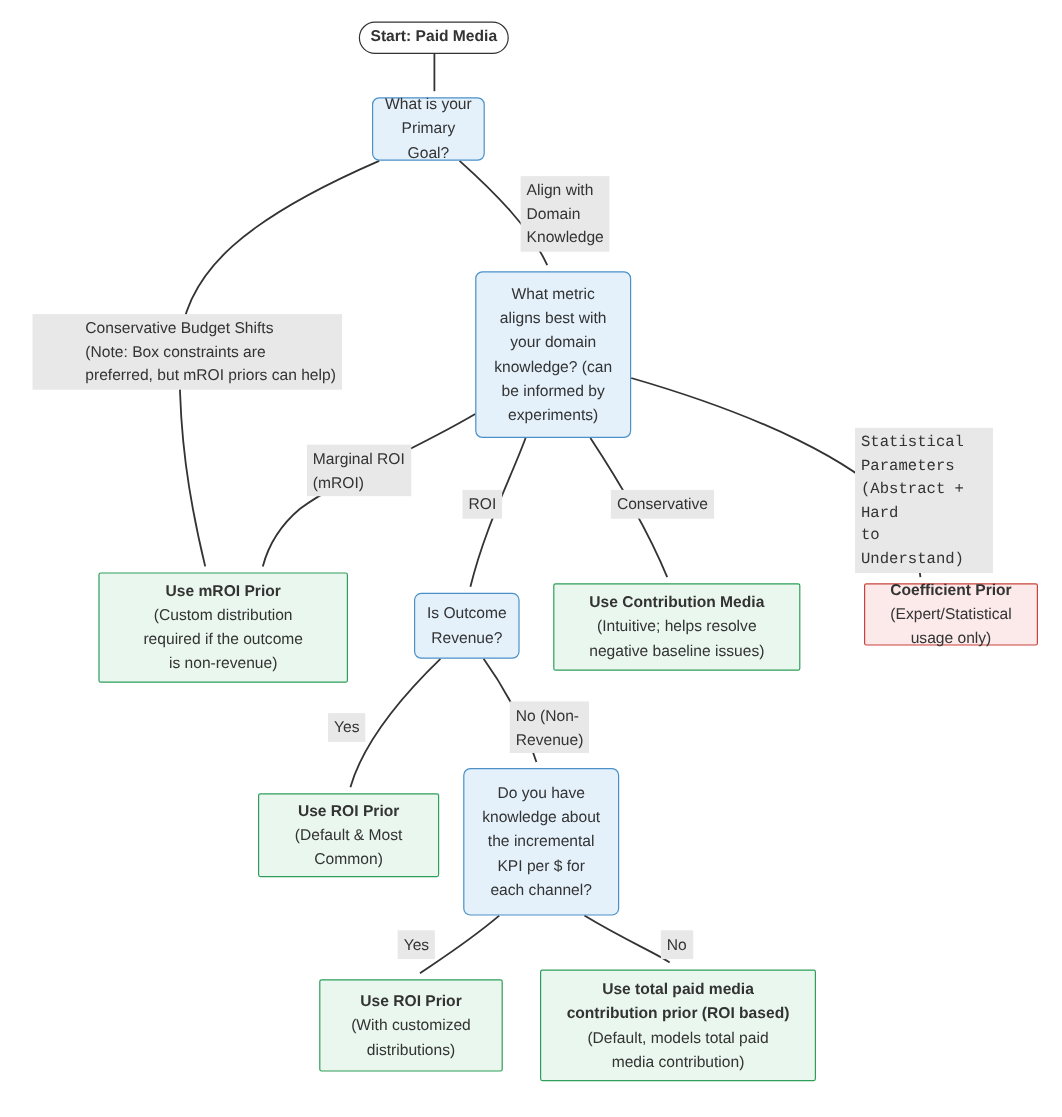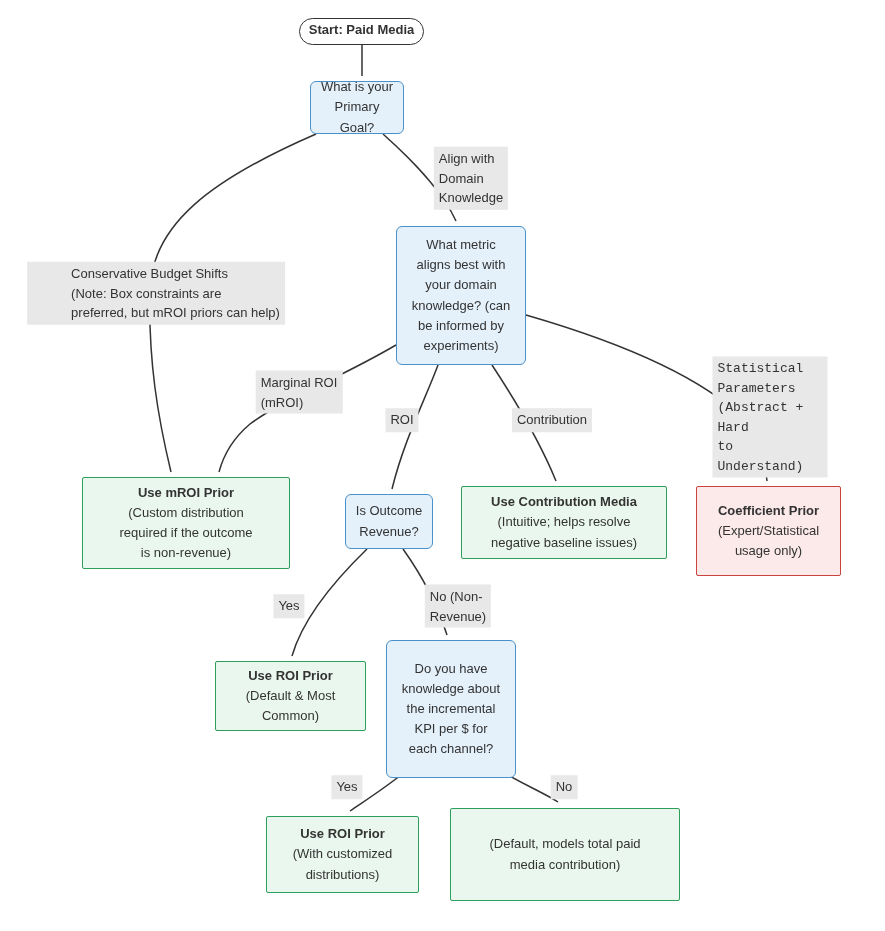--- a/index.html
+++ b/index.html
@@ -83,21 +83,21 @@
 
   <div class="edge-label" style="left:471px;top:178px;">Align with
 Domain
 Knowledge</div>
   <div class="edge-label" style="left:156px;top:293px;padding-left:44px;">Conservative Budget Shifts
 (Note: Box constraints are
 preferred, but mROI priors can help)</div>
   <div class="edge-label" style="left:299px;top:392px;">Marginal ROI
 (mROI)</div>
   <div class="edge-label" style="left:388px;top:420px;margin-left:14px;">ROI</div>
-  <div class="edge-label" style="left:552px;top:420px;">Contribution</div>
+  <div class="edge-label" style="left:552px;top:420px;">Conservative</div>
   <div class="edge-label" style="left:770px;top:417px;font-family:Liberation Mono, monospace;">Statistical
 Parameters
 (Abstract + Hard
 to Understand)</div>
   <div class="edge-label" style="left:289px;top:606px;">Yes</div>
   <div class="edge-label" style="left:458px;top:606px;">No (Non-
 Revenue)</div>
   <div class="edge-label" style="left:347px;top:787px;">Yes</div>
   <div class="edge-label" style="left:564px;top:787px;">No</div>
 
@@ -130,44 +130,46 @@
     <span class="node-text">Is Outcome
 Revenue?</span>
   </div>
 
   <div class="node action" style="left:461px;top:486px;width:206px;height:73px;">
     <span class="node-title">Use Contribution Media</span>
     <span class="node-text">(Intuitive; helps resolve
 negative baseline issues)</span>
   </div>
 
-  <div class="node warning" style="left:696px;top:486px;width:145px;height:90px;">
+  <div class="node warning" style="left:720px;top:486px;width:145px;height:52px;">
     <span class="node-title">Coefficient Prior</span>
     <span class="node-text">(Expert/Statistical
 usage only)</span>
   </div>
 
   <div class="node action" style="left:215px;top:661px;width:151px;height:70px;">
     <span class="node-title">Use ROI Prior</span>
     <span class="node-text">(Default &amp; Most
 Common)</span>
   </div>
 
-  <div class="node decision" style="left:386px;top:640px;width:130px;height:138px;">
+  <div class="node decision" style="left:386px;top:640px;width:130px;height:123px;">
     <span class="node-text">Do you have
 knowledge about
 the incremental
 KPI per $ for
 each channel?</span>
   </div>
 
   <div class="node action" style="left:266px;top:816px;width:153px;height:77px;">
     <span class="node-title">Use ROI Prior</span>
     <span class="node-text">(With customized
 distributions)</span>
   </div>
 
   <div class="node action" style="left:450px;top:808px;width:230px;height:93px;">
+    <span class="node-title">Use total paid media
+contribution prior (ROI based)</span>
     <span class="node-text">(Default, models total paid
 media contribution)</span>
   </div>
 
 </div>
 
 </body></html>

